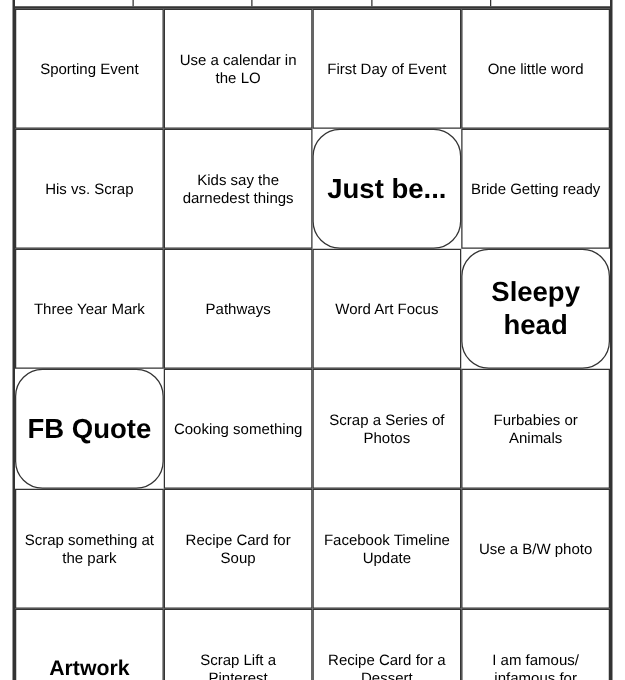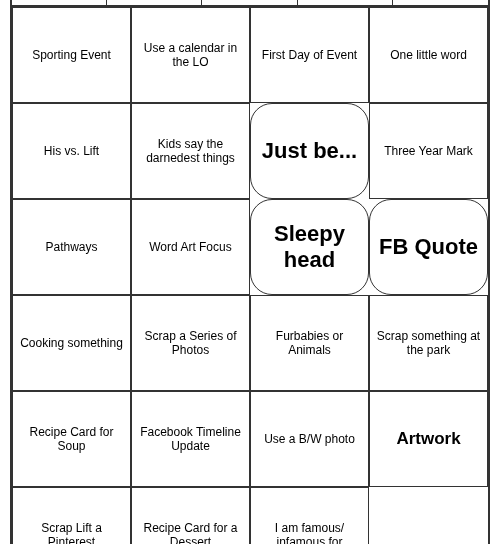--- a/index.html
+++ b/index.html
@@ -78,27 +78,30 @@
       <div class="bingo-cell">
         <span class="cell-text">Use a calendar in the LO</span>
       </div>
       <div class="bingo-cell">
         <span class="cell-text">First Day of Event</span>
       </div>
       <div class="bingo-cell">
         <span class="cell-text">One little word</span>
       </div>
       <div class="bingo-cell">
-        <span class="cell-text">His vs. Lift</span>
+        <span class="cell-text">His vs. Scrap</span>
       </div>
       <div class="bingo-cell">
         <span class="cell-text">Kids say the darnedest things</span>
       </div>
       <div class="bingo-cell large-text">
         <span class="cell-text">Just be...</span>
+      </div>
+      <div class="bingo-cell">
+        <span class="cell-text">Bride Getting ready</span>
       </div>
       <div class="bingo-cell">
         <span class="cell-text">Three Year Mark</span>
       </div>
       <div class="bingo-cell">
         <span class="cell-text">Pathways</span>
       </div>
       <div class="bingo-cell">
         <span class="cell-text">Word Art Focus</span>
       </div>

